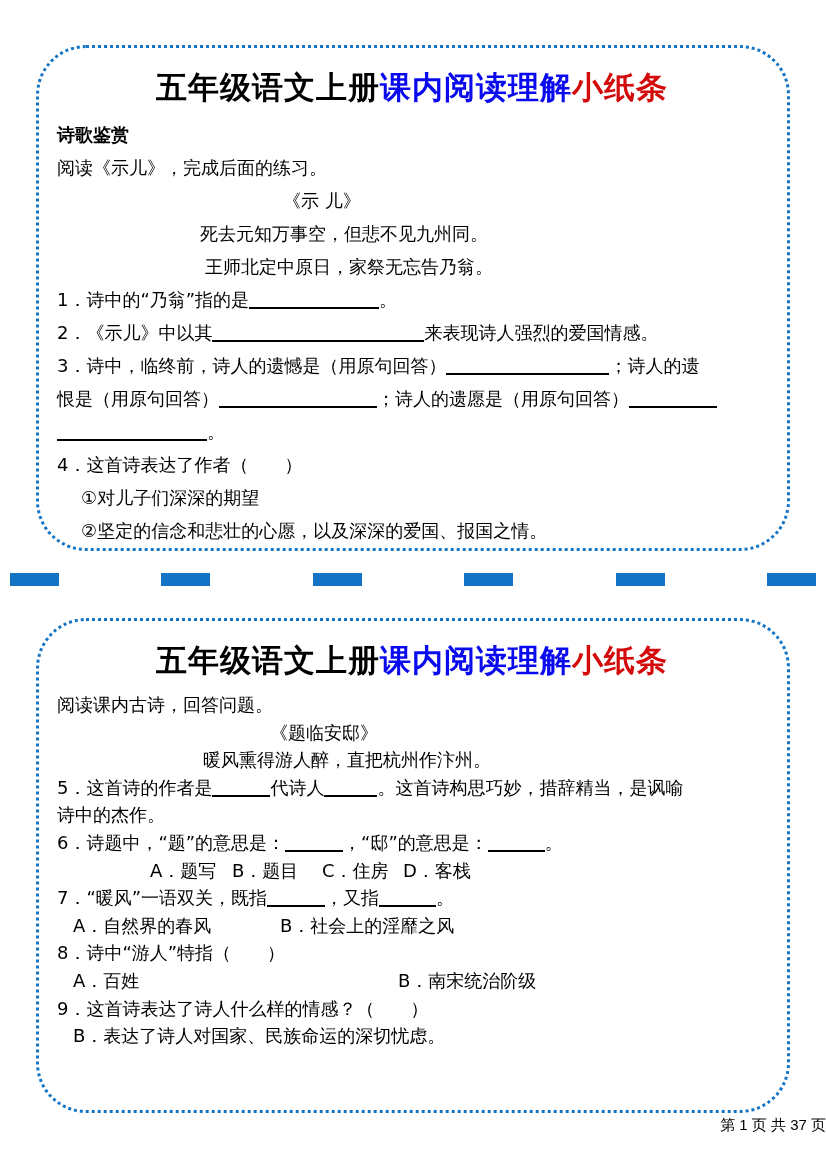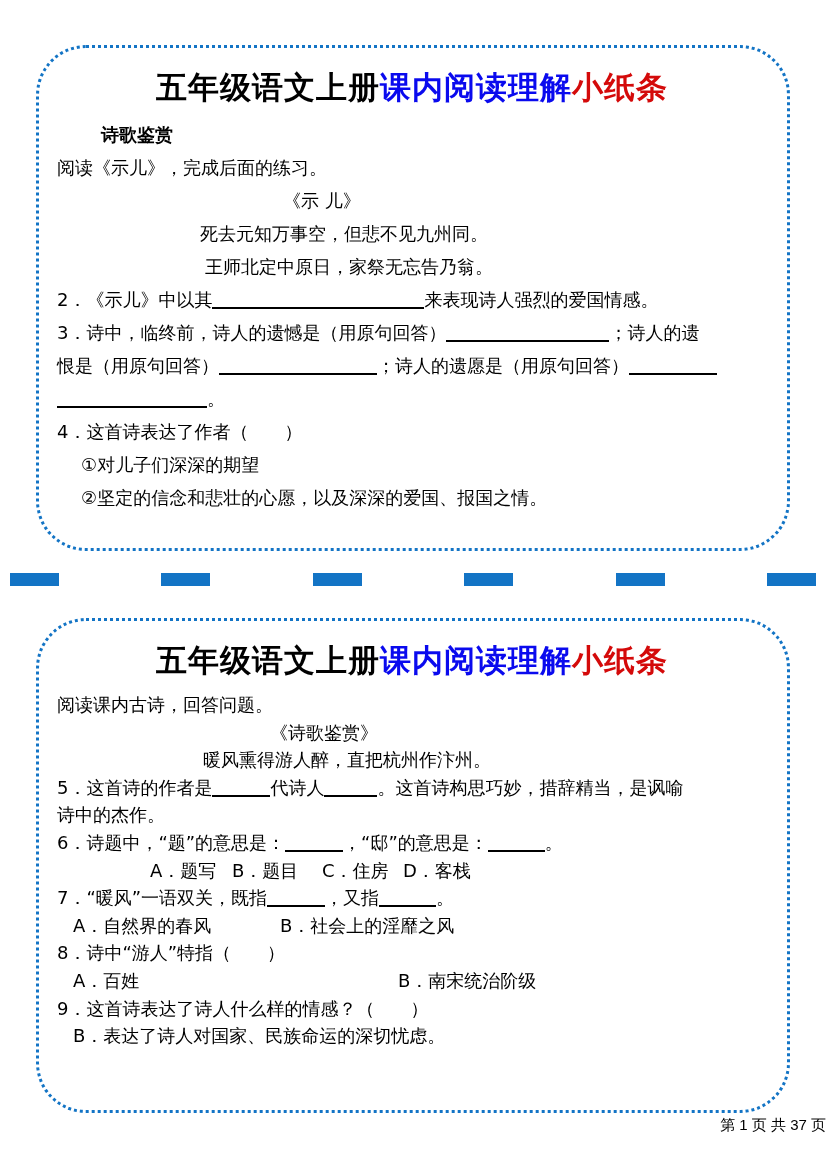--- a/index.html
+++ b/index.html
@@ -38,21 +38,21 @@
     white-space: nowrap;
   }
   .t-blue { color: var(--title-blue); }
   .t-red  { color: var(--title-red); }
   .line {
     font-size: 18px;
     line-height: 33px;
     white-space: nowrap;
   }
   .card-2 .line { line-height: 27.6px; }
-  .bold { font-weight: bold; margin-left: 44px; }
+  .bold { font-weight: bold; }
   .blank {
     display: inline-block;
     border-bottom: 2px solid #000;
     height: 19px;
     vertical-align: -3px;
   }
   .opt { display: inline-block; }
   .sep {
     position: absolute;
     top: 573px;
@@ -85,20 +85,21 @@
   <section class="card card-1">
     <h1 class="title"><span>五年级语文上册</span><span class="t-blue">课内阅读理解</span><span class="t-red">小纸条</span></h1>
 
     <div class="line bold">诗歌鉴赏</div>
     <div class="line">阅读《示儿》，完成后面的练习。</div>
 
     <div class="line" style="padding-left:226px">《示 儿》</div>
     <div class="line" style="padding-left:143px">死去元知万事空，但悲不见九州同。</div>
     <div class="line" style="padding-left:148px">王师北定中原日，家祭无忘告乃翁。</div>
 
+    <div class="line"><span>1．诗中的“乃翁”指的是</span><span class="blank" style="width:130px"></span><span>。</span></div>
 
     <div class="line"><span>2．《示儿》中以其</span><span class="blank" style="width:212px"></span><span>来表现诗人强烈的爱国情感。</span></div>
 
     <div class="line"><span>3．诗中，临终前，诗人的遗憾是（用原句回答）</span><span class="blank" style="width:163px"></span><span>；诗人的遗</span></div>
     <div class="line"><span>恨是（用原句回答）</span><span class="blank" style="width:158px"></span><span>；诗人的遗愿是（用原句回答）</span><span class="blank" style="width:88px"></span></div>
     <div class="line"><span class="blank" style="width:150px"></span><span>。</span></div>
 
     <div class="line">4．这首诗表达了作者（　　）</div>
     <div class="line" style="padding-left:24px">①对儿子们深深的期望</div>
     <div class="line" style="padding-left:24px">②坚定的信念和悲壮的心愿，以及深深的爱国、报国之情。</div>
@@ -111,21 +112,21 @@
     <span class="dash"></span>
     <span class="dash"></span>
     <span class="dash"></span>
   </div>
 
   <section class="card card-2">
     <h1 class="title"><span>五年级语文上册</span><span class="t-blue">课内阅读理解</span><span class="t-red">小纸条</span></h1>
 
     <div class="line">阅读课内古诗，回答问题。</div>
 
-    <div class="line" style="padding-left:213px">《诗歌鉴赏》</div>
+    <div class="line" style="padding-left:213px">《题临安邸》</div>
     <div class="line" style="padding-left:146px">暖风熏得游人醉，直把杭州作汴州。</div>
 
     <div class="line"><span>5．这首诗的作者是</span><span class="blank" style="width:58px"></span><span>代诗人</span><span class="blank" style="width:53px"></span><span>。这首诗构思巧妙，措辞精当，是讽喻</span></div>
     <div class="line">诗中的杰作。</div>
 
     <div class="line"><span>6．诗题中，“题”的意思是：</span><span class="blank" style="width:58px"></span><span>，“邸”的意思是：</span><span class="blank" style="width:57px"></span><span>。</span></div>
     <div class="line" style="padding-left:93px"><span class="opt" style="width:82px">A．题写</span><span class="opt" style="width:90px">B．题目</span><span class="opt" style="width:81px">C．住房</span><span class="opt">D．客栈</span></div>
 
     <div class="line"><span>7．“暖风”一语双关，既指</span><span class="blank" style="width:58px"></span><span>，又指</span><span class="blank" style="width:57px"></span><span>。</span></div>
     <div class="line" style="padding-left:16px"><span class="opt" style="width:207px">A．自然界的春风</span><span class="opt">B．社会上的淫靡之风</span></div>

